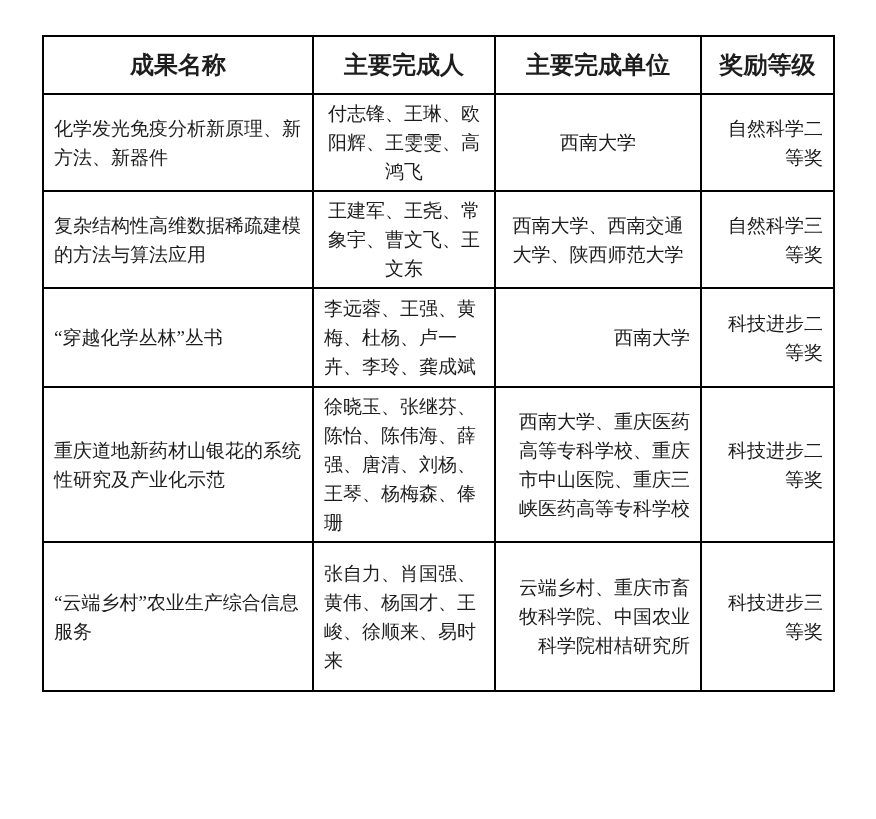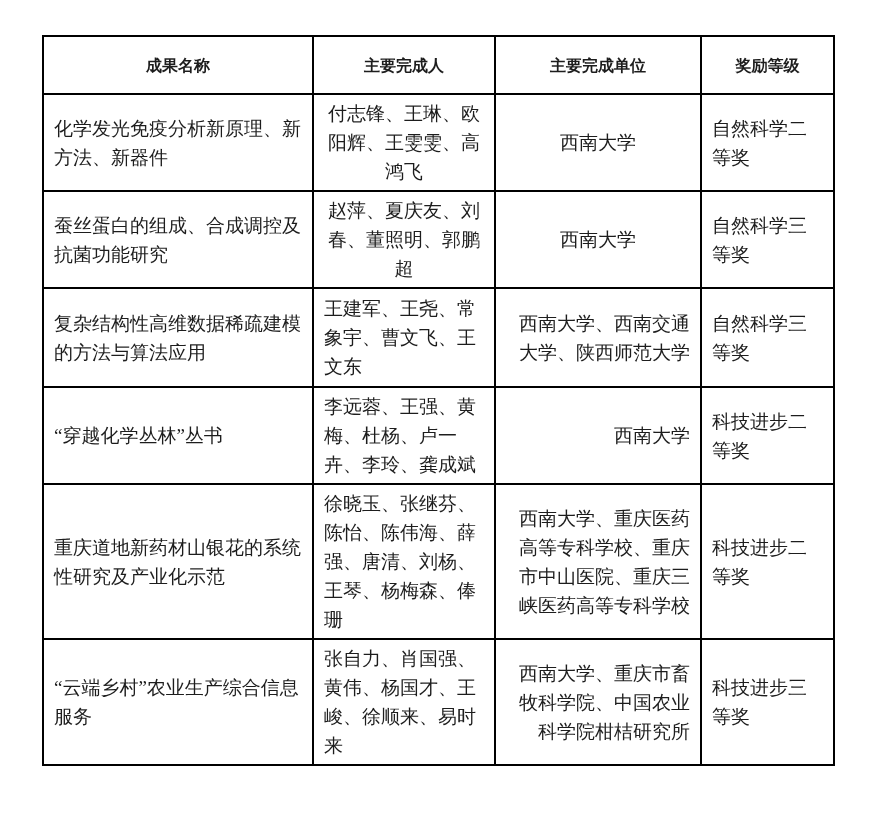--- a/index.html
+++ b/index.html
@@ -34,27 +34,27 @@
     font-size: 19px;
     line-height: 29px;
     vertical-align: middle;
     padding: 4px 10px;
     word-break: break-all;
     overflow: hidden;
   }
   table.awards th {
     font-weight: bold;
     text-align: center;
-    font-size: 16px;
+    font-size: 24px;
   }
   
   td.col-name   { text-align: left; padding-left: 12px; padding-right: 12px; }
   td.col-people { text-align: left; margin-top: 9px; }
   td.col-unit   { text-align: right; }
-  td.col-award  { text-align: left; padding-left: 14px; padding-right: 14px; }
+  td.col-award  { text-align: right; padding-left: 14px; padding-right: 14px; }
 
   
   tbody tr:nth-child(1) td.col-people,
   tbody tr:nth-child(1) td.col-unit,
   tbody tr:nth-child(2) td.col-people,
   tbody tr:nth-child(2) td.col-unit { text-align: center; }
 
   
   thead tr            { height: 58px; }
   tbody tr:nth-child(1) { height: 92px; }
@@ -84,44 +84,38 @@
       </tr>
     </thead>
     <tbody>
       <tr>
         <td class="col-name">化学发光免疫分析新原理、新方法、新器件</td>
         <td class="col-people">付志锋、王琳、欧阳辉、王雯雯、高鸿飞</td>
         <td class="col-unit">西南大学</td>
         <td class="col-award">自然科学二等奖</td>
       </tr>
       <tr>
-        <td class="col-name">蚕丝蛋白的组成、合成调控及抗菌功能研究</td>
-        <td class="col-people">赵萍、夏庆友、刘春、董照明、郭鹏超</td>
-        <td class="col-unit">西南大学</td>
-        <td class="col-award">自然科学三等奖</td>
-      </tr>
-      <tr>
         <td class="col-name">复杂结构性高维数据稀疏建模的方法与算法应用</td>
         <td class="col-people">王建军、王尧、常象宇、曹文飞、王文东</td>
         <td class="col-unit">西南大学、西南交通大学、陕西师范大学</td>
         <td class="col-award">自然科学三等奖</td>
       </tr>
       <tr>
         <td class="col-name">“穿越化学丛林”丛书</td>
         <td class="col-people">李远蓉、王强、黄梅、杜杨、卢一卉、李玲、龚成斌</td>
         <td class="col-unit">西南大学</td>
         <td class="col-award">科技进步二等奖</td>
       </tr>
       <tr>
         <td class="col-name">重庆道地新药材山银花的系统性研究及产业化示范</td>
         <td class="col-people">徐晓玉、张继芬、陈怡、陈伟海、薛强、唐清、刘杨、王琴、杨梅森、俸珊</td>
         <td class="col-unit">西南大学、重庆医药高等专科学校、重庆市中山医院、重庆三峡医药高等专科学校</td>
         <td class="col-award">科技进步二等奖</td>
       </tr>
       <tr>
         <td class="col-name">“云端乡村”农业生产综合信息服务</td>
         <td class="col-people">张自力、肖国强、黄伟、杨国才、王峻、徐顺来、易时来</td>
-        <td class="col-unit">西南大学、重庆市畜牧科学院、中国农业科学院柑桔研究所</td>
+        <td class="col-unit">云端乡村、重庆市畜牧科学院、中国农业科学院柑桔研究所</td>
         <td class="col-award">科技进步三等奖</td>
       </tr>
     </tbody>
   </table>
 </div>
 
 </body></html>

